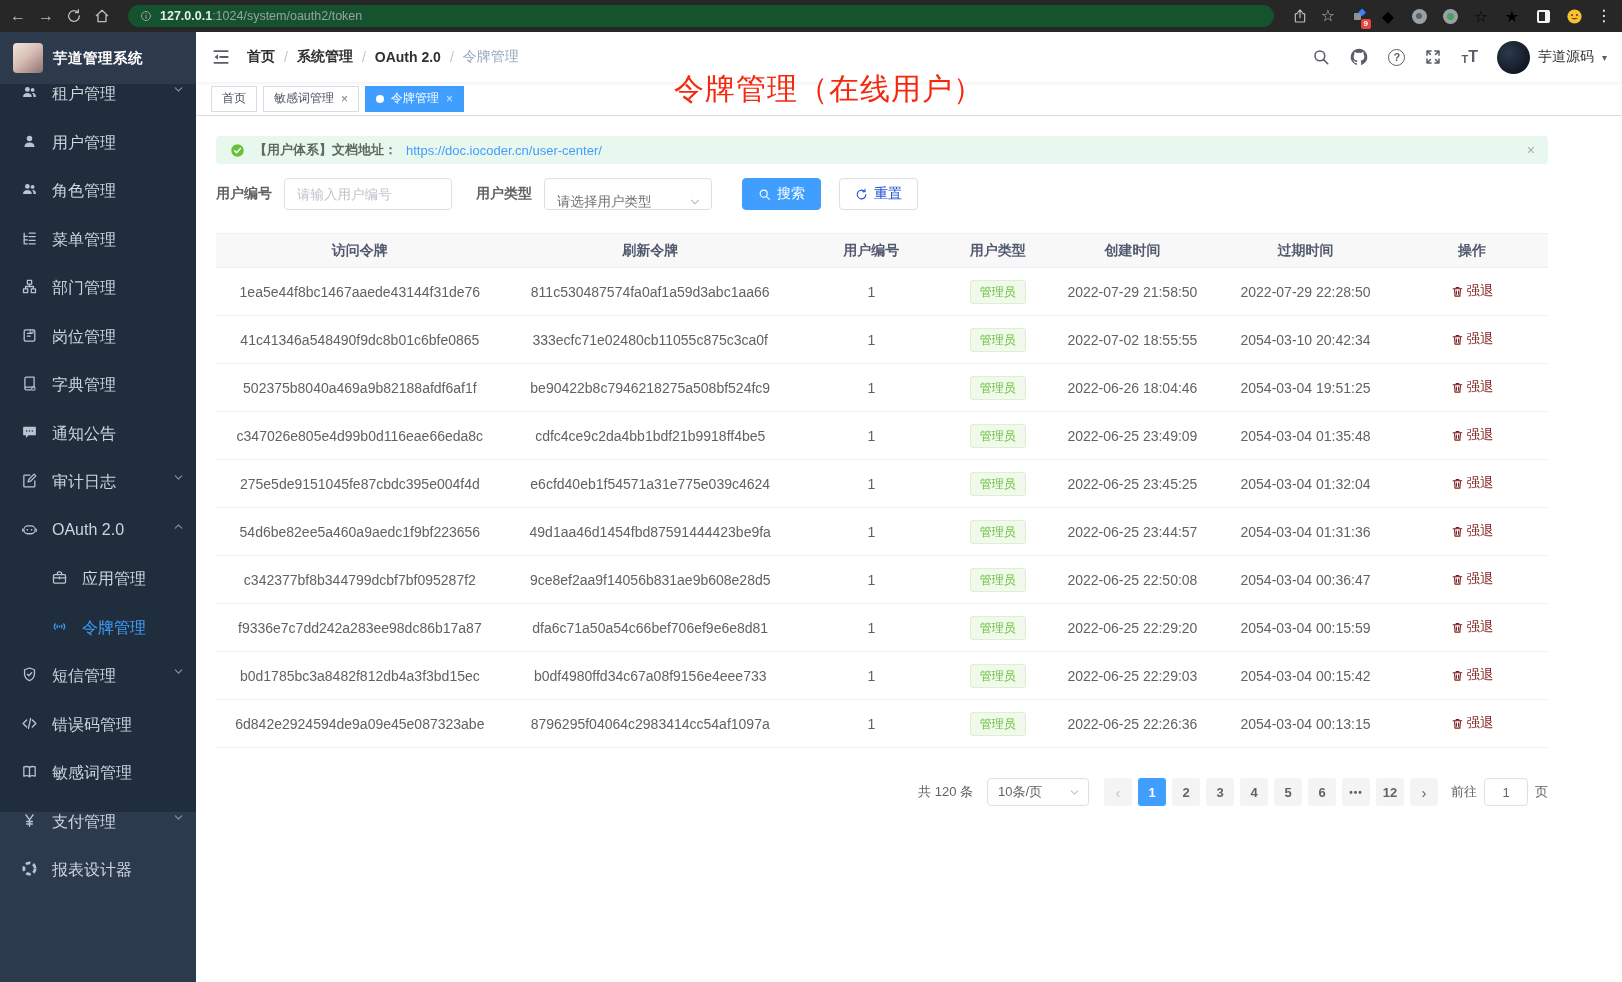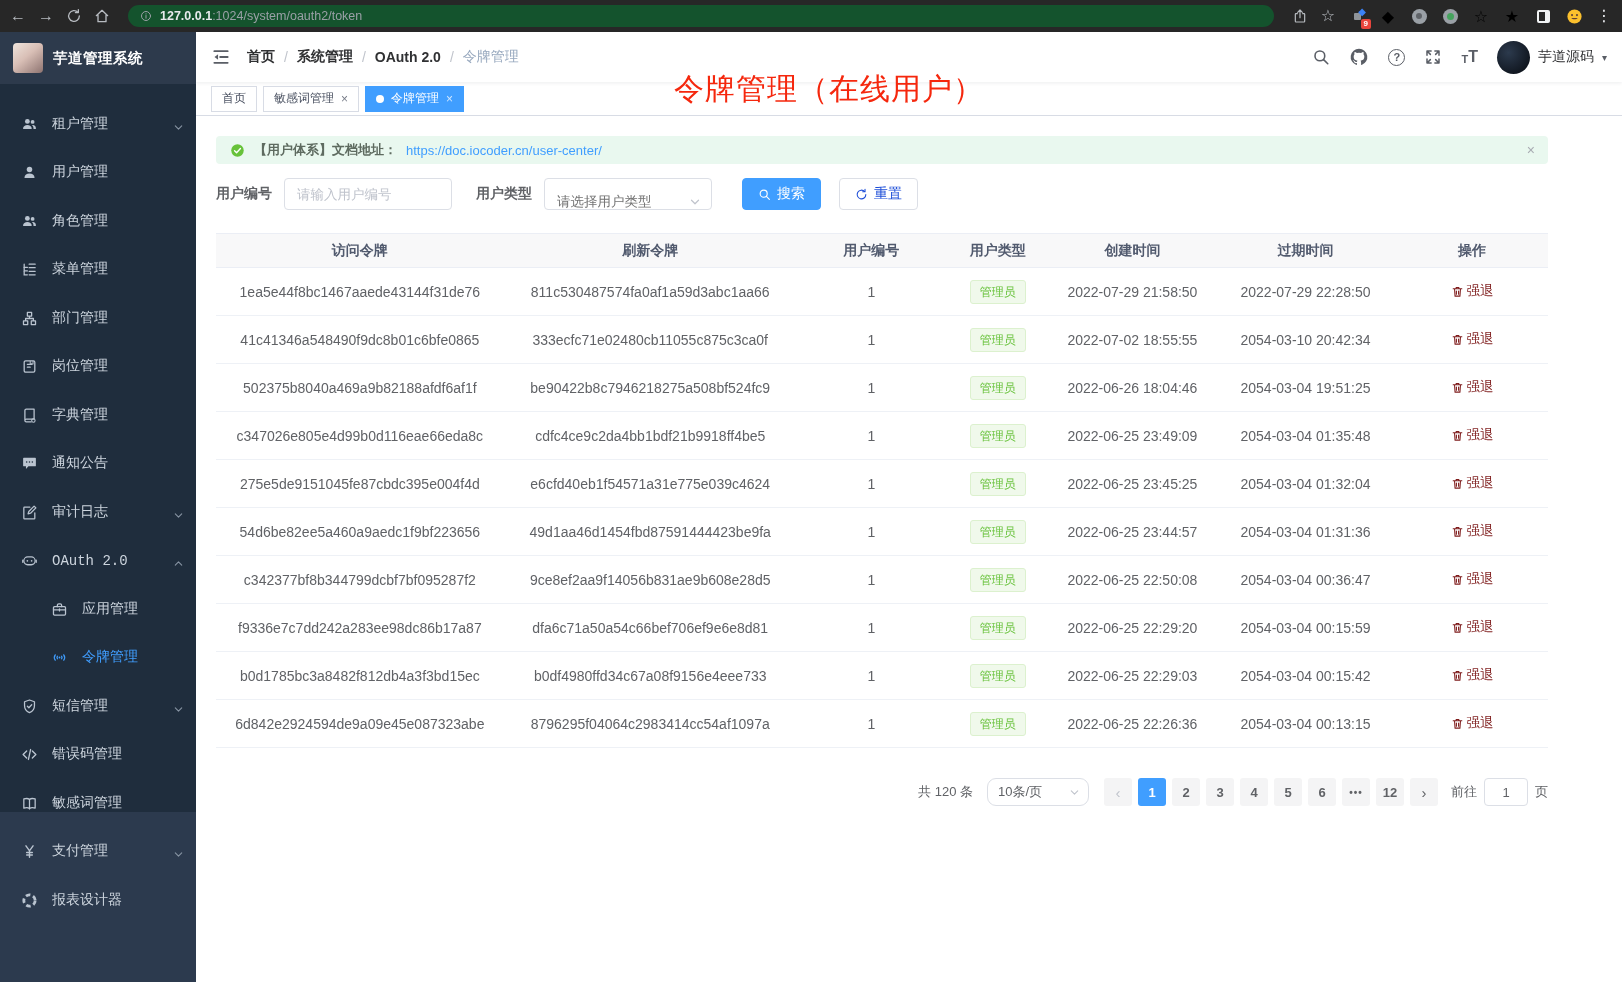--- a/index.html
+++ b/index.html
@@ -27,21 +27,21 @@
   
   .app { display:flex; height:950px; }
 
   
   .sidebar { width:196px; flex-shrink:0; background:#1f2d3d; display:flex; flex-direction:column; color:#c4cdd8; }
   .logo-row { height:52px; background:#2d3a4c; display:flex; align-items:center; padding:0 13px; gap:10px; cursor:pointer; flex-shrink:0; }
   .logo-img { width:30px; height:30px; border-radius:4px; background:linear-gradient(140deg,#efe4dc 0%,#d9bfb6 45%,#8d7370 100%); flex-shrink:0; }
   .logo-title { color:#fff; font-size:14.5px; font-weight:700; letter-spacing:.5px; white-space:nowrap; }
   .menu-top { flex:0 0 auto; }
   .menu-bottom { flex:1; background:#2c3a4e; }
-  .s-item { height:48.5px; display:flex; align-items:flex-end; padding:0 12px 0 20px; font-size:14px; cursor:pointer;font-family:Liberation Mono, monospace; }
+  .s-item { height:48.5px; display:flex; align-items:flex-start; padding:0 12px 0 20px; font-size:16px; cursor:pointer; }
   .s-item.indent { padding-left:50px; }
   .s-icon { width:18px; margin-right:14px; display:flex; align-items:center; justify-content:center; color:#bac4d0; flex-shrink:0; }
   .s-icon svg { width:17px; height:17px; }
   .s-icon.txt { font-size:12px; font-weight:700; letter-spacing:-1px; }
   .s-icon.txt.big { font-size:16px; font-weight:400; letter-spacing:0; }
   .s-label { flex:1; color:#cdd5de; white-space:nowrap; }
   .s-chev { color:#8794a3; display:flex; }
   .s-chev svg { width:11px; height:11px; }
   .s-chev.up svg { transform:rotate(180deg); }
   .s-item.active .s-label, .s-item.active .s-icon { color:#409eff; }
@@ -101,21 +101,21 @@
   table { width:100%; border-collapse:collapse; margin-top:23px; table-layout:fixed; }
   th { height:34px; background:#f8f8f9; color:#515a6e; font-size:14px; font-weight:700; border-top:1px solid #ebeef5; border-bottom:1px solid #ebeef5; text-align:center; }
   td { height:48px; font-size:14px; color:#606266; text-align:center; border-bottom:1px solid #eef1f6; white-space:nowrap; overflow:hidden; }
   .tag { display:inline-block; padding:2px 9px; font-size:12px; color:#67c23a; background:#f0f9eb; border:1px solid #dcf1ce; border-radius:3px; line-height:1.5; }
   .act { color:#7f1d1d; font-size:13.5px; display:inline-flex; align-items:center; gap:3px; cursor:pointer; text-decoration:none; }
   .act svg { width:13px; height:13px; }
 
   
   .pager { margin-top:30px; display:flex; align-items:center; justify-content:flex-end; font-size:13px; color:#606266; }
   .pg-total { margin-right:14px; }
-  .pg-size { width:102px; height:28px; border:1px solid #dcdfe6; border-radius:9px; display:flex; align-items:center; justify-content:space-between; padding:0 8px 0 10px; cursor:pointer; margin-right:12px; }
+  .pg-size { width:102px; height:28px; border:1px solid #dcdfe6; border-radius:4px; display:flex; align-items:center; justify-content:space-between; padding:0 8px 0 10px; cursor:pointer; margin-right:12px; }
   .pg-size svg { width:11px; height:11px; color:#c0c4cc; }
   .pg { min-width:28px; height:28px; margin:0 3px; border:none; border-radius:3px; background:#f4f4f5; color:#606266; font-size:13px; font-weight:600; cursor:pointer; font-family:inherit; display:inline-flex; align-items:center; justify-content:center; padding:0 4px; }
   .pg.active { background:#409eff; color:#fff; }
   .pg.nav { font-size:15px; font-weight:400; }
   .pg.disabled { color:#c0c4cc; cursor:default; }
   .pg.dots { letter-spacing:1px; font-size:10px; }
   .pg-goto { margin-left:10px; display:flex; align-items:center; gap:7px; }
   .pg-input { width:44px; height:28px; border:1px solid #dcdfe6; border-radius:4px; text-align:center; font-size:13px; color:#606266; outline:none; font-family:inherit; }
 </style>
 </head>

